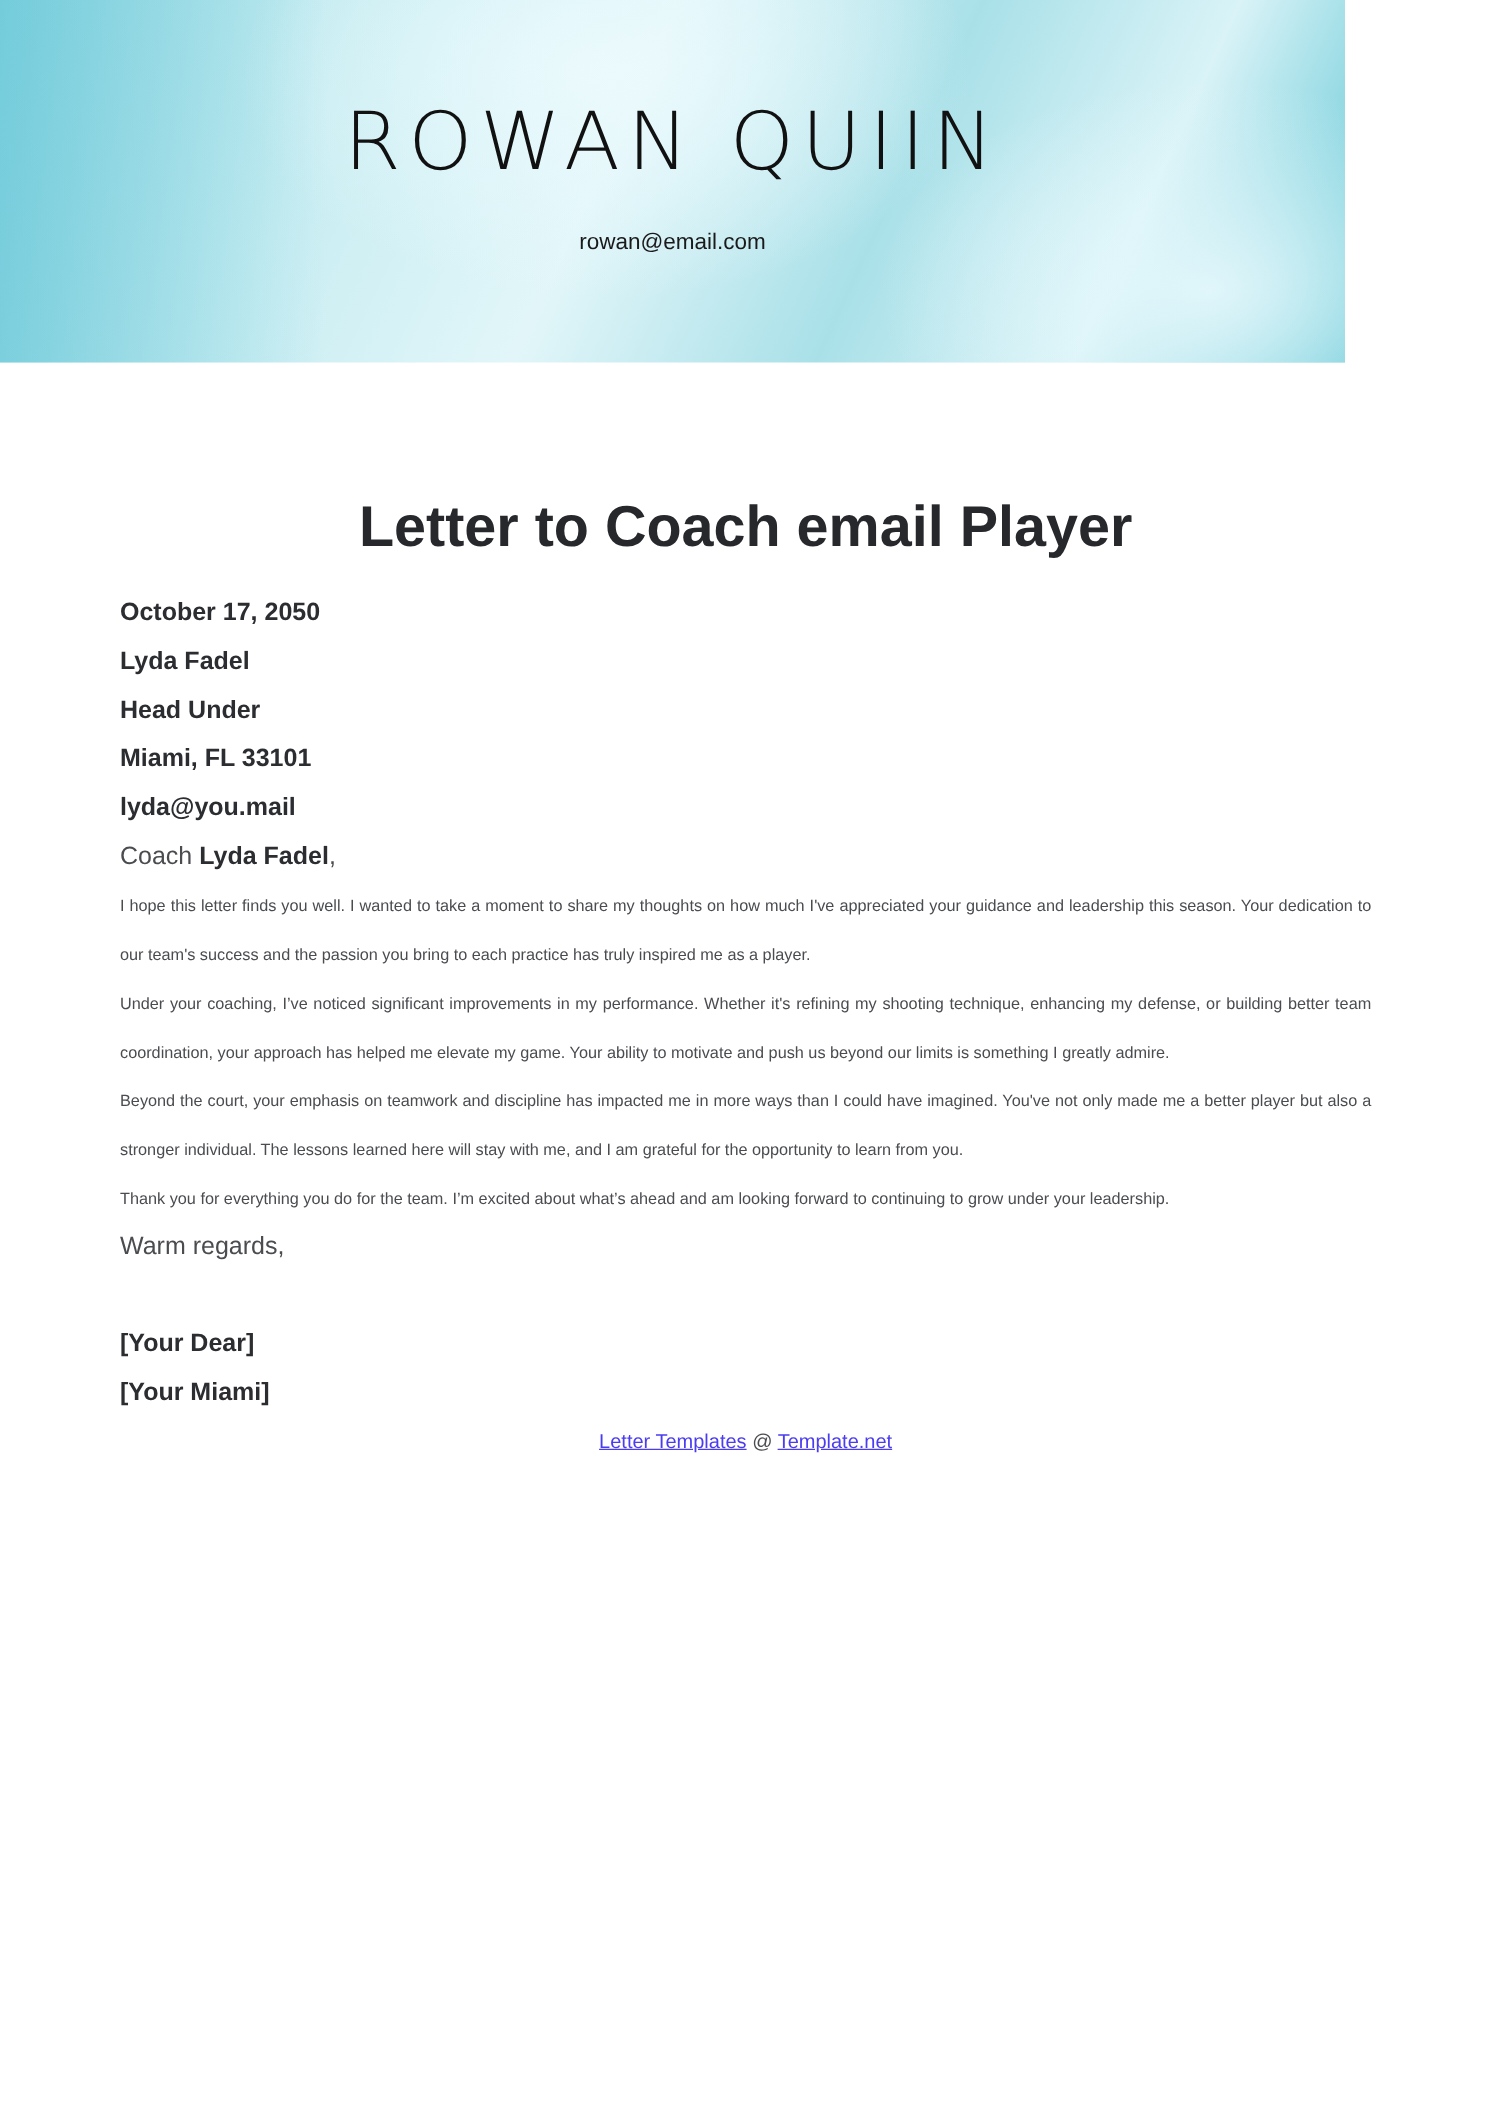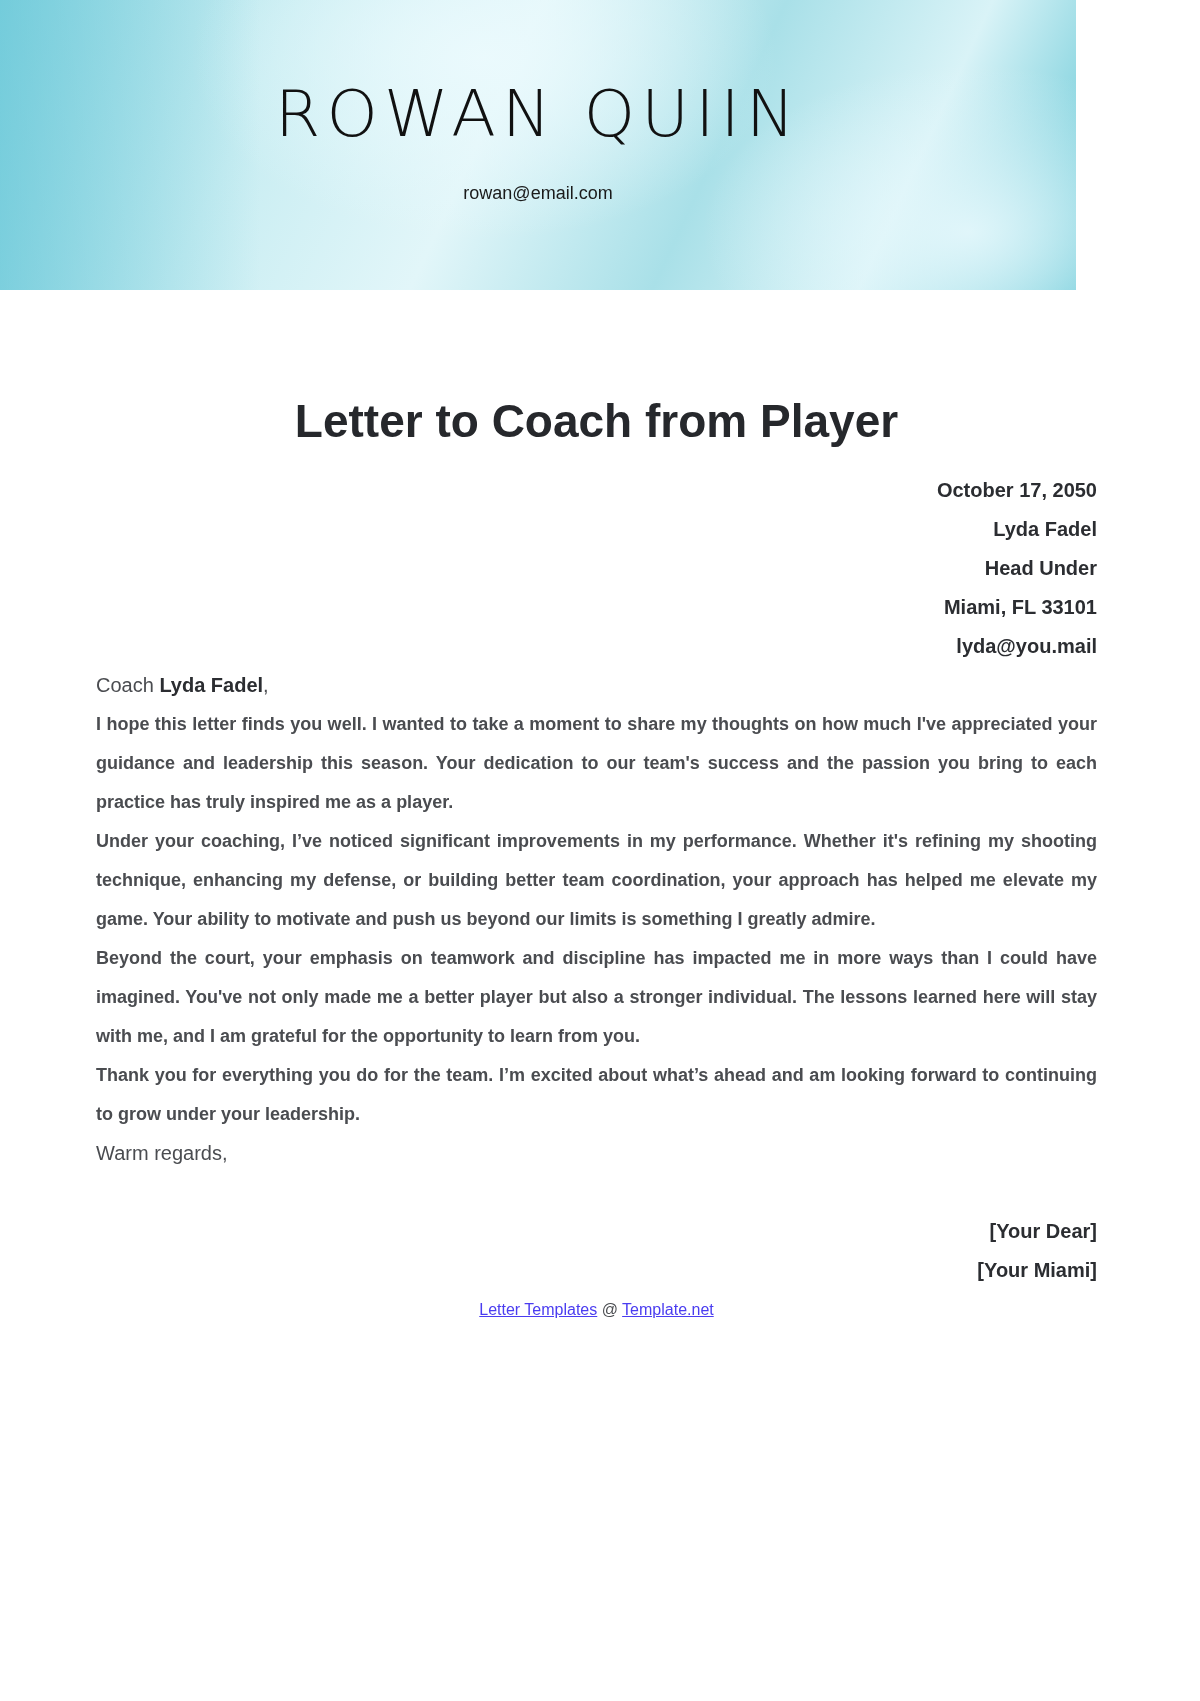--- a/index.html
+++ b/index.html
@@ -68,29 +68,27 @@
       left: 0;
     }
     .line {
       font-size: 20px;
       line-height: 39px;
       margin: 0;
     }
     .bold {
       font-weight: 700;
       color: #2b2d31;
-      text-align: right;
     }
     .para {
-      font-size: 18px;
+      font-size: 13px;
       line-height: 39px;
       color: #4a4c50;
       text-align: justify;
       margin: 0;
-      font-weight: bold;
     }
     .plain {
       color: #4a4c50;
     }
     .spacer { height: 39px; }
     .footer {
       text-align: center;
       font-size: 16px;
       line-height: 39px;
       color: #4a4c50;
@@ -104,21 +102,21 @@
 </head>
 <body>
 
 <div class="header">
   <div class="header-left-tint"></div>
   <div class="name">ROWAN QUIIN</div>
   <div class="email">rowan@email.com</div>
 </div>
 
 <div class="content">
-  <h1 class="title">Letter to Coach from Player</h1>
+  <h1 class="title">Letter to Coach email Player</h1>
 
   <p class="line bold">October 17, 2050</p>
   <p class="line bold">Lyda Fadel</p>
   <p class="line bold">Head Under</p>
   <p class="line bold">Miami, FL 33101</p>
   <p class="line bold">lyda@you.mail</p>
 
   <p class="line"><span class="plain">Coach </span><span class="bold">Lyda Fadel</span><span class="plain">,</span></p>
 
   <p class="para">I hope this letter finds you well. I wanted to take a moment to share my thoughts on how much I've appreciated your guidance and leadership this season. Your dedication to our team's success and the passion you bring to each practice has truly inspired me as a player.</p>

